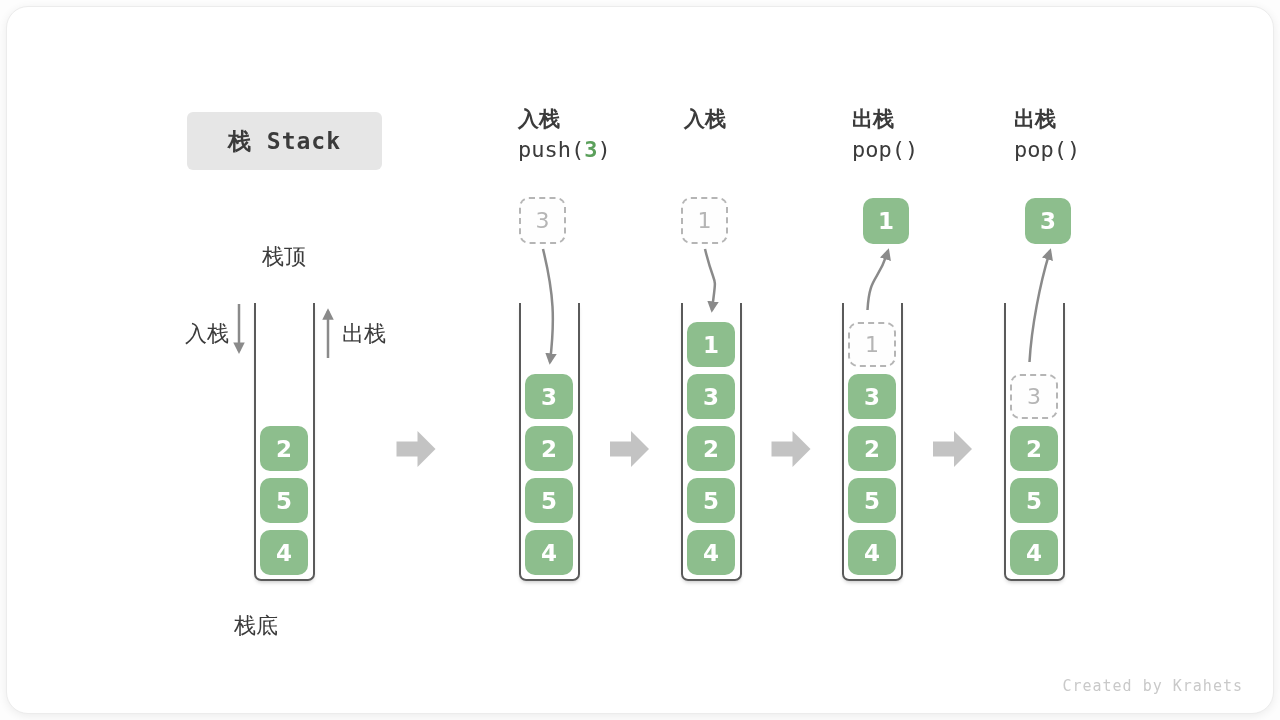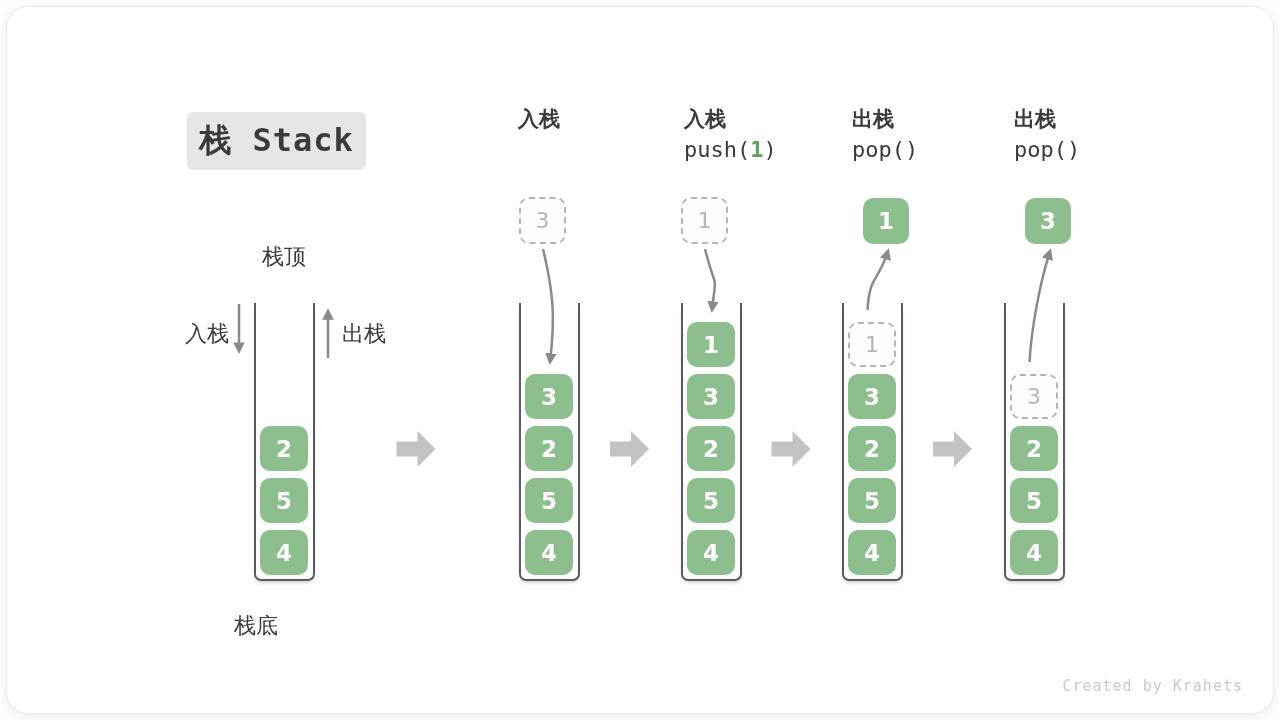--- a/index.html
+++ b/index.html
@@ -2,23 +2,23 @@
 <html style="--green: #8DBE8D; --green-text: #5BA05B; --ink: #3B3B3B; --arrow: #8A8A8A; --block-arrow: #C3C3C3; --badge-bg: #E6E6E6; --ghost: #B5B5B5; --ghost-text: #B5B5B5; --watermark: #C9C9C9;"><head>
 <meta charset="utf-8">
 <style>
   html,body{margin:0;padding:0;width:1280px;height:720px;background:#fdfdfd;
     font-family:"DejaVu Sans","Liberation Sans",sans-serif;}
   #card{position:absolute;left:6px;top:6px;width:1266px;height:706px;background:#ffffff;
     border-radius:22px;border:1px solid #ececec;box-shadow:0 2px 10px rgba(0,0,0,0.07);}
   #stage{position:absolute;left:-6px;top:-6px;width:1280px;height:720px;}
   .abs{position:absolute;box-sizing:border-box;}
 
-  #title-badge{left:186px;top:111px;width:179px;height:58px;background:var(--badge-bg);
+  #title-badge{left:186px;top:111px;width:195px;height:58px;background:var(--badge-bg);
     border-radius:6px;display:flex;align-items:center;justify-content:center;
-    font-family:"DejaVu Sans Mono","Liberation Mono",monospace;font-size:32px;font-weight:600;
+    font-family:"DejaVu Sans Mono","Liberation Mono",monospace;font-size:23px;font-weight:600;
     color:var(--ink);letter-spacing:1px;}
 
   .op-header{top:104px;width:160px;}
   .op-name{font-size:21px;font-weight:bold;color:var(--ink);line-height:28px;}
   .op-code{font-family:"DejaVu Sans Mono","Liberation Mono",monospace;font-size:22px;
     color:var(--ink);line-height:34px;}
   .op-arg{color:var(--green-text);font-weight:bold;}
 
   .side-label{font-size:22px;font-weight:normal;color:var(--ink);}
 
@@ -69,24 +69,24 @@
     </div>
 
     <div class="abs side-label" style="left:233px;top:241px;width:100px;text-align:center;">栈顶</div>
     <div class="abs side-label" style="left:233px;top:610px;width:100px;">栈底</div>
     <div class="abs side-label" style="left:148px;top:318px;width:80px;text-align:right;">入栈</div>
     <div class="abs side-label" style="left:341px;top:318px;width:80px;text-align:left;">出栈</div>
 
     <div id="headers">
         <div class="abs op-header" style="left: 517px;">
           <div class="op-name">入栈</div>
+          <div class="op-code"><span>push(</span><span class="op-arg">3</span><span>)</span></div>
         </div>
         <div class="abs op-header" style="left: 683px;">
           <div class="op-name">入栈</div>
-          <div class="op-code"><span>push(</span><span class="op-arg">1</span><span>)</span></div>
         </div>
         <div class="abs op-header" style="left: 851px;">
           <div class="op-name">出栈</div>
           <div class="op-code"><span>pop(</span><span class="op-arg"></span><span>)</span></div>
         </div>
         <div class="abs op-header" style="left: 1013px;">
           <div class="op-name">出栈</div>
           <div class="op-code"><span>pop(</span><span class="op-arg"></span><span>)</span></div>
         </div>
       </div>

